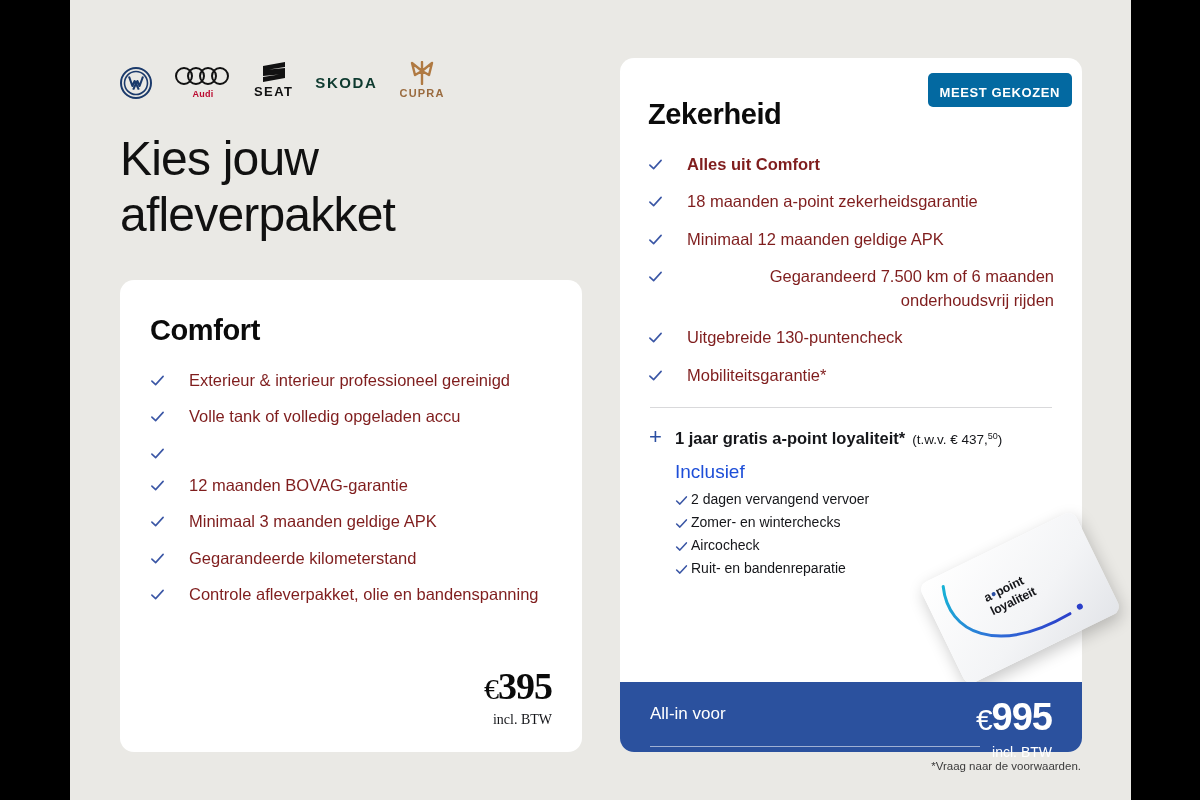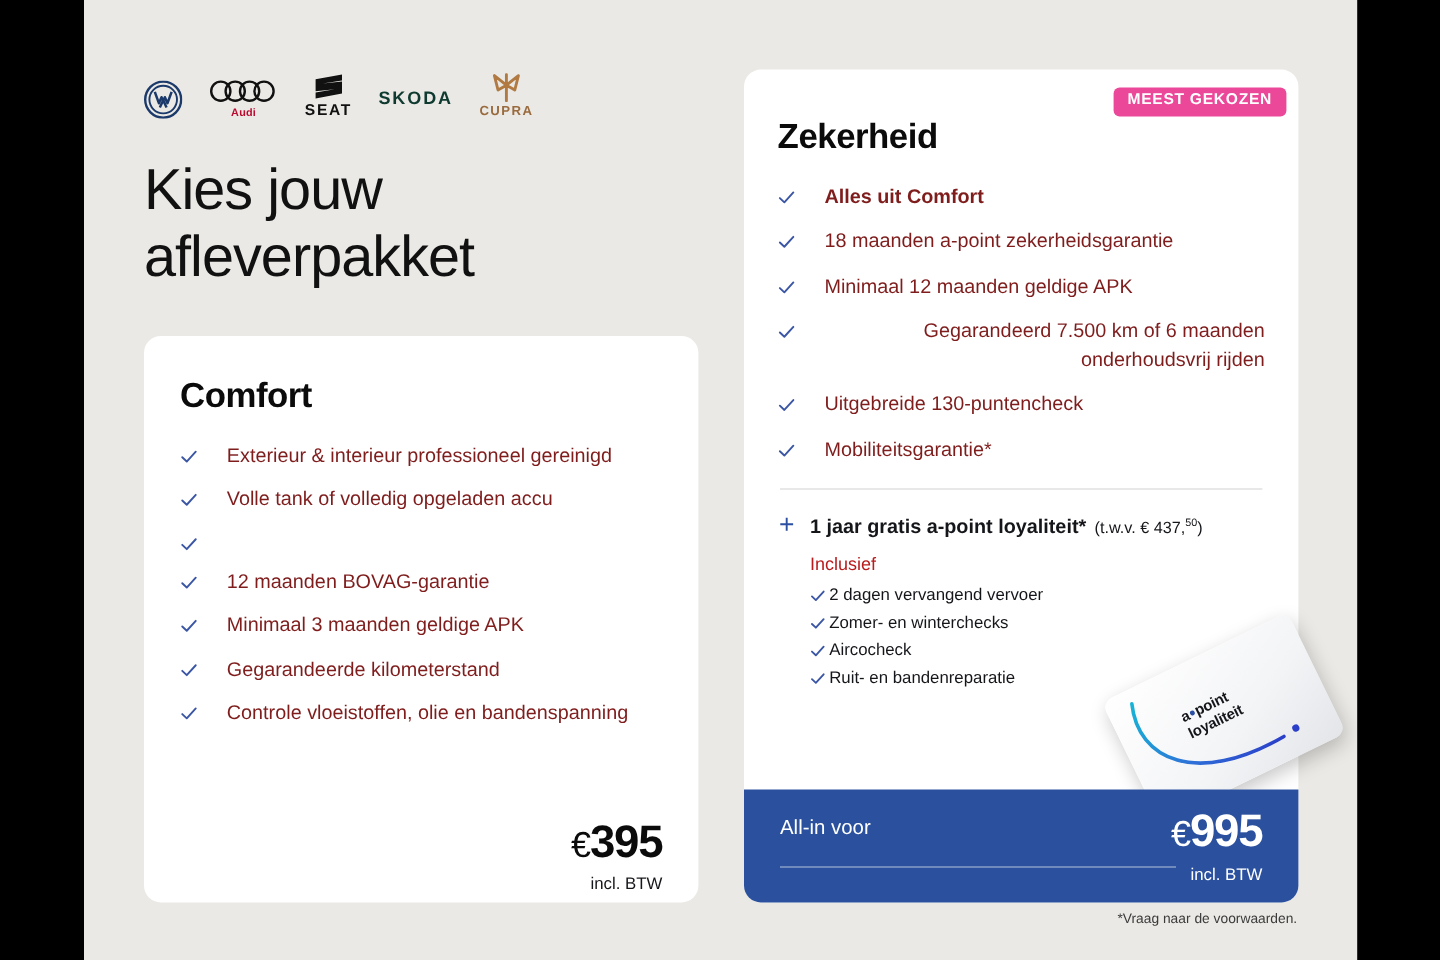--- a/index.html
+++ b/index.html
@@ -90,22 +90,23 @@
     font-size: 16.5px;
     line-height: 1.42;
     color: #7f1d1d;
     text-align: right;
   }
   .feature-list li:last-child { margin-bottom: 0; }
   .chk { flex: 0 0 auto; width: 15px; height: 15px; margin-top: 4px; }
   .price-block {
     position: absolute;
     right: 30px;
-    bottom: 8px;
+    bottom: 24px;
     text-align: right;
+    font-family: Liberation Serif, serif;
   }
   .price-main { font-size: 38px; font-weight: 700; color: #0B0B0B; letter-spacing: -1px; line-height: 1; }
   .price-main .eur { font-weight: 400; font-size: 30px; }
   .price-sub { font-size: 14px; color: #15161A; margin-top: 7px; }
 
   
   .card-zeker {
     position: absolute;
     left: 550px;
     top: 58px;
@@ -113,26 +114,26 @@
     height: 694px;
     background: #FFFFFF;
     border-radius: 14px;
     box-sizing: border-box;
     overflow: visible;
   }
   .badge {
     position: absolute;
     right: 10px;
     top: 15px;
-    background: #ec4899;
+    background: #0369a1;
     color: #FFFFFF;
     font-size: 13px;
     font-weight: 700;
     letter-spacing: .6px;
-    padding: 2px 12px 7px 12px;
+    padding: 12px 12px 7px 12px;
     border-radius: 5px;
   }
   .zeker-inner { padding: 32px 28px 0 28px; }
   .zeker-title {
     font-size: 29px;
     font-weight: 700;
     color: #0B0B0B;
     letter-spacing: -0.4px;
     margin: 8px 0 22px 0;
   }
@@ -144,22 +145,22 @@
     margin: 20px 2px 18px 2px;
   }
 
   
   .bonus-row { display: flex; align-items: baseline; gap: 12px; }
   .plus { color: #2B4FA2; font-size: 22px; line-height: 1; width: 15px; text-align: center; flex: 0 0 auto; }
   .bonus-title { font-size: 16.5px; font-weight: 700; color: #15161A; }
   .bonus-note { font-size: 13.5px; color: #15161A; margin-left: 7px; font-weight: 400; }
   .bonus-note sup { font-size: 9px; vertical-align: super; }
   .inclusief {
-    color: #b91c1c;
-    font-size: 15px;
+    color: #1d4ed8;
+    font-size: 19px;
     margin: 13px 0 8px 27px;
   }
   .sub-list { list-style: none; margin: 0 0 0 27px; padding: 0; }
   .sub-list li {
     display: flex;
     align-items: flex-end;
     gap: 3px;
     font-size: 14px;
     color: #15161A;
     margin-bottom: 7px;
@@ -193,21 +194,21 @@
   .loyalty-card .dot {
     display: inline-block; width: 4px; height: 4px; border-radius: 50%;
     background: #2B4FA2; vertical-align: middle; margin: 0 1px 2px 1px;
   }
 
   
   .allin {
     position: absolute;
     left: 0; bottom: 0;
     width: 462px;
-    height: 94px;
+    height: 70px;
     background: #2B519E;
     border-radius: 0 0 14px 14px;
     box-sizing: border-box;
     padding: 22px 30px 0 30px;
     color: #FFFFFF;
   }
   .allin-label { font-size: 17px; }
   .allin-rule { height: 1px; background: rgba(255,255,255,.55); margin-top: 22px; width: 330px; }
   .allin-price {
     position: absolute;
@@ -312,21 +313,21 @@
         <li>
           <svg class="chk" viewBox="0 0 16 16">
               <path d="M2 8.6 L6 12.4 L14 3.6" fill="none" stroke="#3A56A5" stroke-width="1.7" stroke-linecap="round" stroke-linejoin="round"></path>
             </svg>
           <span>Gegarandeerde kilometerstand</span>
         </li>
         <li>
           <svg class="chk" viewBox="0 0 16 16">
               <path d="M2 8.6 L6 12.4 L14 3.6" fill="none" stroke="#3A56A5" stroke-width="1.7" stroke-linecap="round" stroke-linejoin="round"></path>
             </svg>
-          <span>Controle vloeistoffen, olie en bandenspanning</span>
+          <span>Controle afleverpakket, olie en bandenspanning</span>
         </li>
       </ul>
       <div class="price-block">
         <div class="price-main"><span class="eur">€</span><span>395</span></div>
         <div class="price-sub">incl. BTW</div>
       </div>
     </div>
 
     <div class="card-zeker">
       <div class="badge">MEEST GEKOZEN</div>

